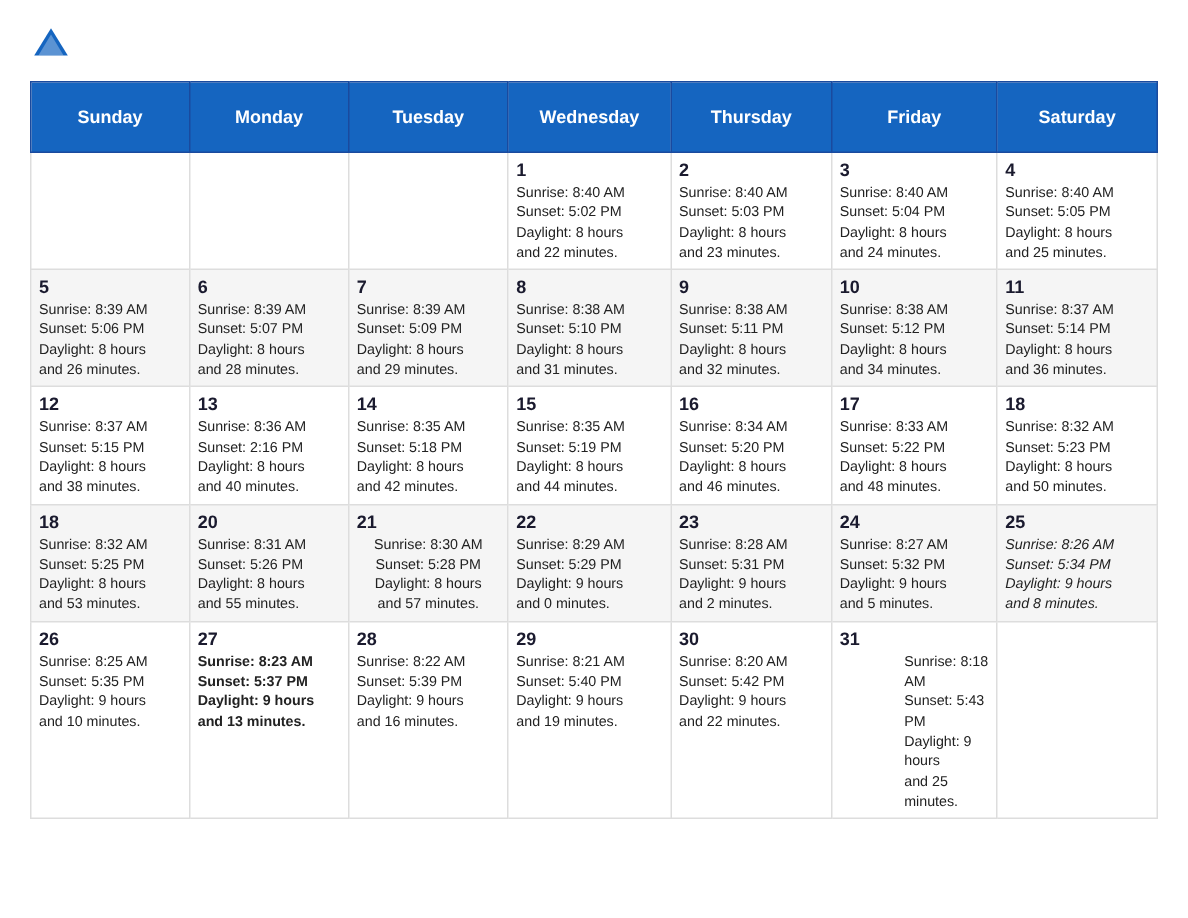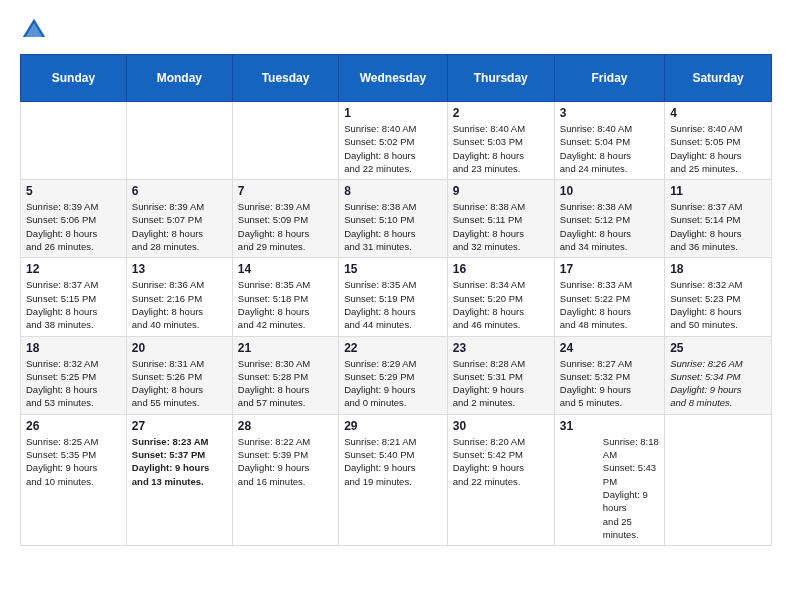--- a/index.html
+++ b/index.html
@@ -273,21 +273,21 @@
           </td>
           <td>
             <div class="day-num">20</div>
             <div class="day-info" style="white-space: pre-line;">Sunrise: 8:31 AM
 Sunset: 5:26 PM
 Daylight: 8 hours
 and 55 minutes.</div>
           </td>
           <td>
             <div class="day-num">21</div>
-            <div class="day-info" style="white-space: pre-line;">Sunrise: 8:30 AM
+            <div class="day-info" style="white-space: pre-line; text-align: center;">Sunrise: 8:30 AM
 Sunset: 5:28 PM
 Daylight: 8 hours
 and 57 minutes.</div>
           </td>
           <td>
             <div class="day-num">22</div>
             <div class="day-info" style="white-space: pre-line;">Sunrise: 8:29 AM
 Sunset: 5:29 PM
 Daylight: 9 hours
 and 0 minutes.</div>

